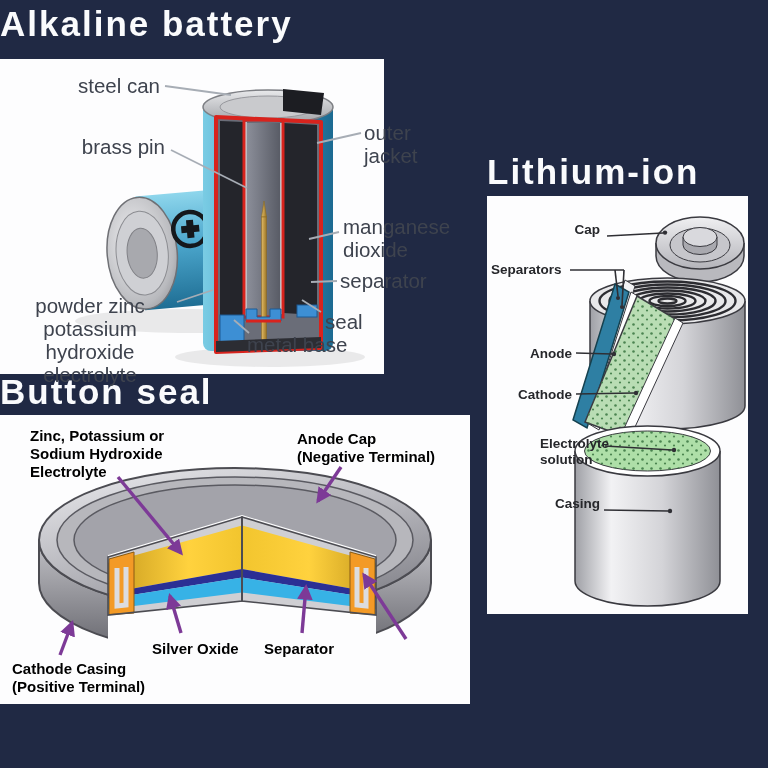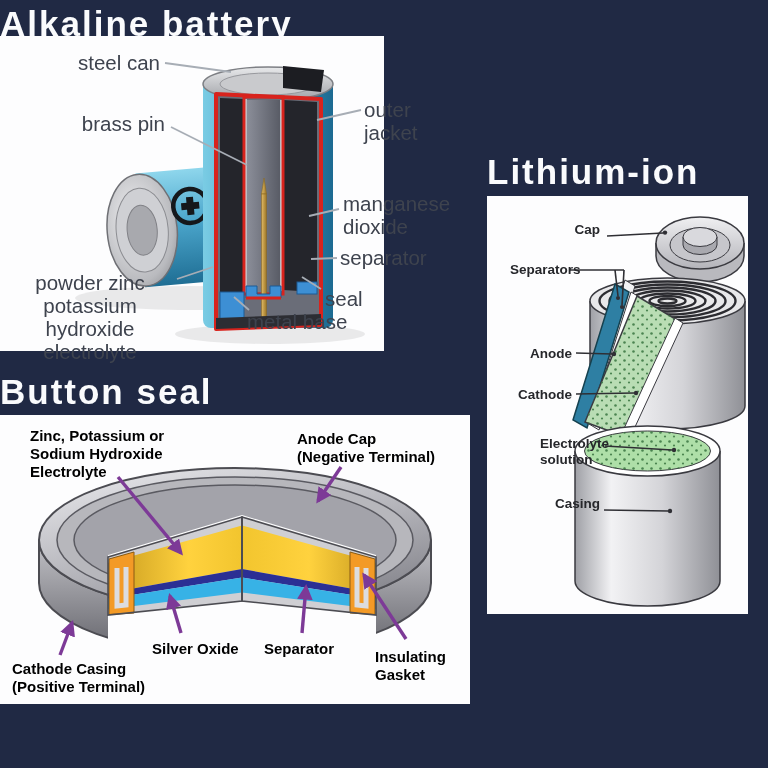--- a/index.html
+++ b/index.html
@@ -29,21 +29,21 @@
 </style>
 </head>
 <body>
 
 <div class="canvas">
 
   <div class="title" style="left:0;width:500px;top:5px">Alkaline battery</div>
   <div class="title" style="left:0;width:470px;top:373px">Button seal</div>
   <div class="title" style="left:487px;width:261px;top:153px">Lithium-ion</div>
 
-  <div class="panel" style="left:0;top:36px;width:384px;height:315px">
+  <div class="panel" style="left:0;top:59px;width:384px;height:315px">
 
     <svg class="svgfill" width="468" height="315" viewBox="0 0 468 315">
       <defs>
         <linearGradient id="blueH" x1="0" y1="0" x2="0" y2="1">
           <stop offset="0" stop-color="#8ed6ec"></stop>
             <stop offset="0.45" stop-color="#4ba6cc"></stop>
             <stop offset="1" stop-color="#1f6e94"></stop>
         </linearGradient>
         <linearGradient id="blueV" x1="0" y1="0" x2="1" y2="0">
           <stop offset="0" stop-color="#7acce4"></stop>
@@ -204,22 +204,20 @@
       </g>
     </svg>
 
     <div class="blbl" style="left:30px;top:12px;width:180px">Zinc, Potassium or
 Sodium Hydroxide
 Electrolyte</div>
     <div class="blbl" style="left:297px;top:15px;width:170px">Anode Cap
 (Negative Terminal)</div>
     <div class="blbl c" style="left:152px;top:225px;width:100px">Silver Oxide</div>
     <div class="blbl c" style="left:264px;top:225px;width:86px">Separator</div>
-    <div class="blbl" style="left:375px;top:233px;width:90px">Insulating
-Gasket</div>
     <div class="blbl" style="left:12px;top:245px;width:160px">Cathode Casing
 (Positive Terminal)</div>
   </div>
 
   <div class="panel" style="left:487px;top:196px;width:261px;height:418px">
 
     <svg class="svgfill" width="261" height="418" viewBox="0 0 261 418">
       <defs>
         <linearGradient id="silvTop" x1="0" y1="0" x2="0" y2="1">
           <stop offset="0" stop-color="#efeff1"></stop>
@@ -290,21 +288,21 @@
         <circle cx="131" cy="102" r="2"></circle>
         <circle cx="135" cy="111" r="2"></circle>
         <circle cx="127" cy="158" r="2.2"></circle>
         <circle cx="149" cy="197" r="2.2"></circle>
         <circle cx="187" cy="254" r="2.2"></circle>
         <circle cx="183" cy="315" r="2.2"></circle>
       </g>
     </svg>
 
     <div class="llbl r" style="left:60px;top:26px;width:53px">Cap</div>
-    <div class="llbl r" style="left:23px;top:66px;width:70px">Separators</div>
+    <div class="llbl r" style="left:4px;top:66px;width:70px">Separators</div>
     <div class="llbl r" style="left:10px;top:150px;width:75px">Anode</div>
     <div class="llbl r" style="left:10px;top:191px;width:75px">Cathode</div>
     <div class="llbl" style="left:53px;top:240px;width:80px">Electrolyte
 solution</div>
     <div class="llbl r" style="left:10px;top:300px;width:103px">Casing</div>
   </div>
 
 </div>
 
 </body></html>

